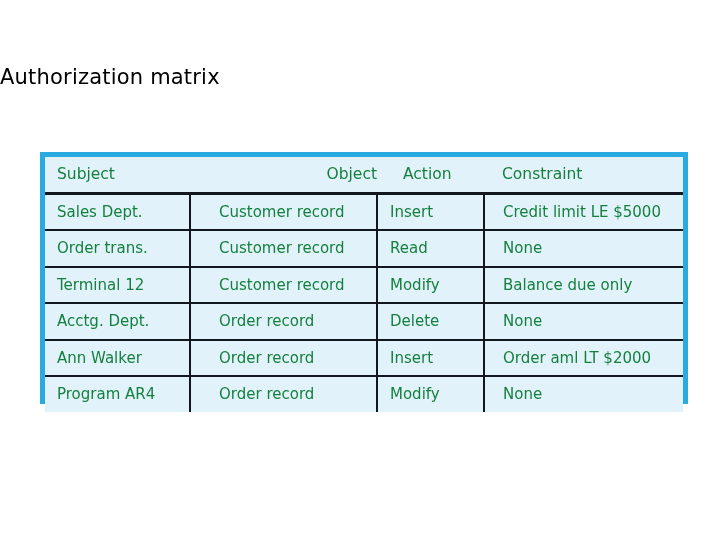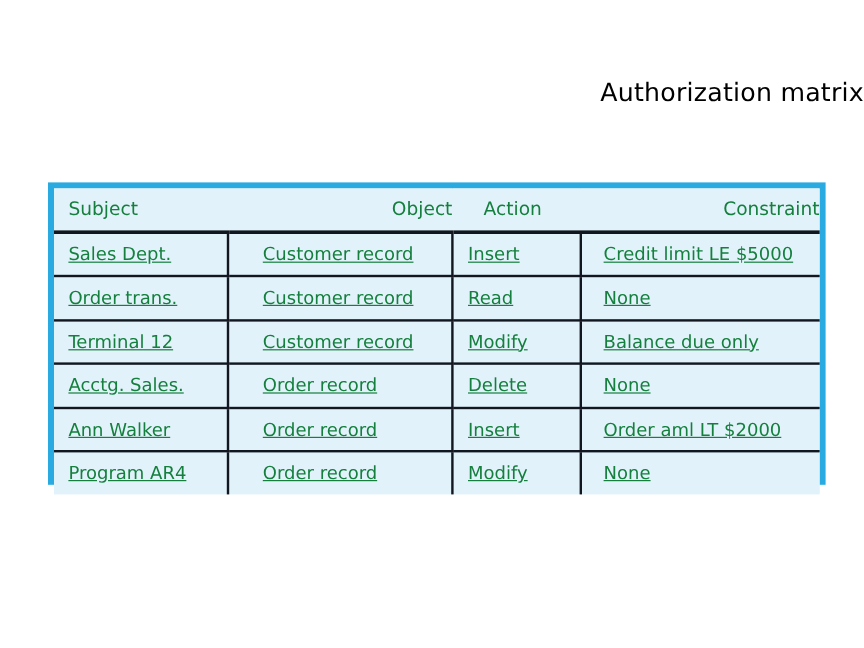--- a/index.html
+++ b/index.html
@@ -20,21 +20,21 @@
     inset: 0;
     background: #ffffff;
   }
 
   
   #title {
     position: absolute;
     left: 0;
     top: 62px;
     width: 720px;
-    text-align: right;
+    text-align: left;
     font-size: 21px;
     line-height: 30px;
     color: #000000;
     font-family: "DejaVu Sans", sans-serif;
     letter-spacing: 0.2px;
     white-space: nowrap;
   }
 
   
   #matrix-frame {
@@ -85,27 +85,26 @@
   }
 
   
   table.matrix thead th {
     border-bottom: 3px solid #11161f;
     font-size: 15.5px;
   }
   table.matrix thead th.h-subject    { padding-left: 12px; }
   table.matrix thead th.h-object     { padding-left: 28px; text-align: right; }
   table.matrix thead th.h-action     { padding-left: 26px; }
-  table.matrix thead th.h-constraint { padding-left: 18px; text-align: right; }
+  table.matrix thead th.h-constraint { padding-left: 18px; }
 
   
   table.matrix tbody td {
     border-right: 2px solid #11161f;
     border-bottom: 2px solid #11161f;
-    text-decoration: underline;
   }
   table.matrix tbody td.col-constraint { border-right: none; }
   table.matrix tbody tr:last-child td  { border-bottom: none; }
 
   table.matrix tbody td.col-subject    { padding-left: 12px; }
   table.matrix tbody td.col-object     { padding-left: 28px; }
   table.matrix tbody td.col-action     { padding-left: 12px; }
   table.matrix tbody td.col-constraint { padding-left: 18px; margin-left: 21px; }
 </style>
 </head>
@@ -145,21 +144,21 @@
             <td class="col-action">Read</td>
             <td class="col-constraint">None</td>
           </tr>
           <tr>
             <td class="col-subject">Terminal 12</td>
             <td class="col-object">Customer record</td>
             <td class="col-action">Modify</td>
             <td class="col-constraint">Balance due only</td>
           </tr>
           <tr>
-            <td class="col-subject">Acctg. Sales.</td>
+            <td class="col-subject">Acctg. Dept.</td>
             <td class="col-object">Order record</td>
             <td class="col-action">Delete</td>
             <td class="col-constraint">None</td>
           </tr>
           <tr>
             <td class="col-subject">Ann Walker</td>
             <td class="col-object">Order record</td>
             <td class="col-action">Insert</td>
             <td class="col-constraint">Order aml LT $2000</td>
           </tr>

